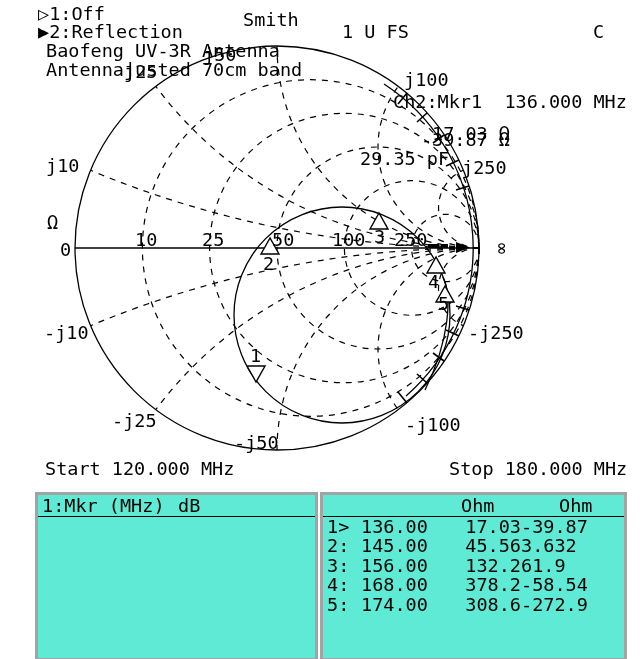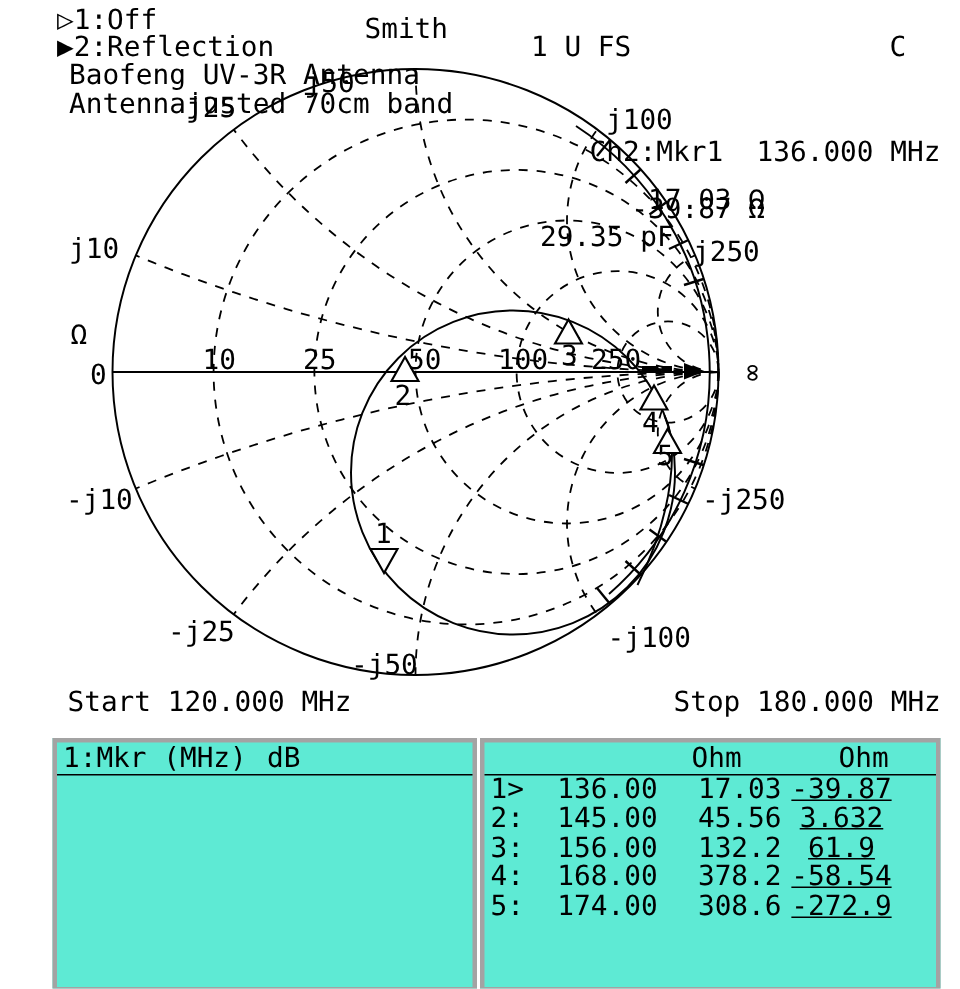--- a/index.html
+++ b/index.html
@@ -14,31 +14,31 @@
   .grid{fill:none;stroke:#000;stroke-width:1.2;stroke-dasharray:6 6;}
   .solid{fill:none;stroke:#000;stroke-width:1.3;}
   .mk{fill:#fff;stroke:#000;stroke-width:1.4;}
   .tick{stroke:#000;stroke-width:1.6;}
   
   .box{position:absolute;border:3px solid #a3a3a3;background:#5eead4;}
   .box .hdr{position:relative;height:21px;border-bottom:1px solid #000;}
   .box .hdr span{position:absolute;top:1px;white-space:pre;}
   .row{display:flex;height:19.4px;align-items:flex-start;}
   .c-lab{width:34px;padding-left:4px;}
-  .c-frq{width:88px;text-align:center;}
+  .c-frq{width:88px;text-align:left;}
   .c-o1{width:72px;text-align:right;}
-  .c-o2{width:80px;text-align:center;text-decoration:underline;}
+  .c-o2{width:80px;text-align:left;}
 </style>
 </head>
 <body>
 
 <div class="t" style="left:38px;top:4px">▷1:Off</div>
 <div class="t" style="left:38px;top:22px">▶2:Reflection</div>
 <div class="t" style="left:243px;top:10px">Smith</div>
-<div class="t" style="left:354px;top:22px">1 U FS</div>
+<div class="t" style="left:342px;top:22px">1 U FS</div>
 <div class="t" style="left:593px;top:22px">C</div>
 
 <div class="t" style="left:46px;top:41px">Baofeng UV-3R Antenna</div>
 <div class="t" style="left:46px;top:60px">Antennajusted 70cm band</div>
 
 <div class="t" style="left:393px;top:92px">Ch2:Mkr1  136.000 MHz</div>
 <div class="t" style="left:360px;top:124px;width:150px;text-align:right">17.03 Ω</div>
 <div class="t" style="left:360px;top:130px;width:150px;text-align:right">-39.87 Ω</div>
 <div class="t" style="left:360px;top:149px;width:150px;text-align:left">29.35 pF</div>
 

